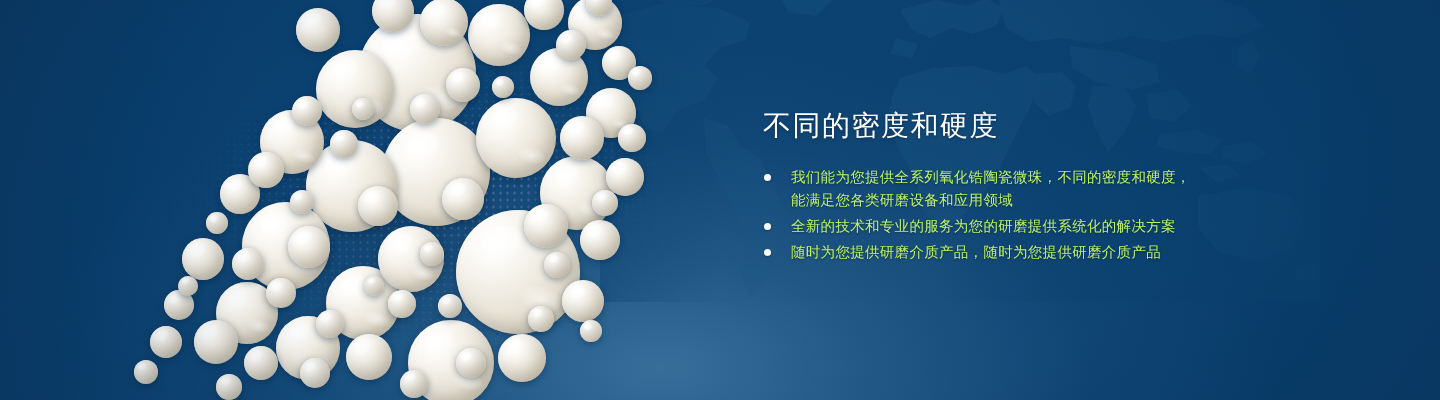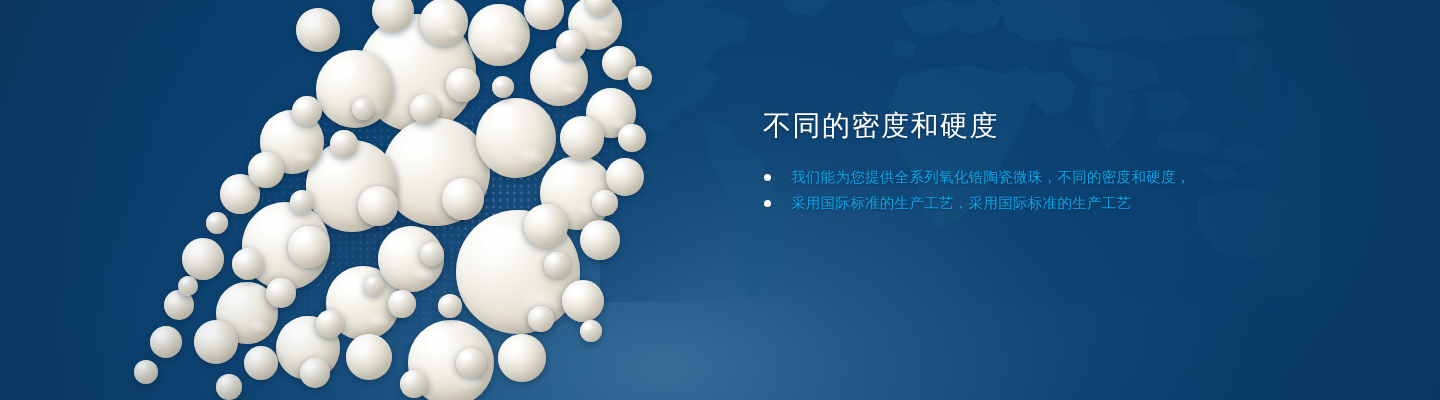--- a/index.html
+++ b/index.html
@@ -175,21 +175,21 @@
     white-space: nowrap;
   }
   .bullets {
     list-style: none;
     margin: 22px 0 0 0;
     padding: 0;
   }
   .bullet {
     position: relative;
     padding-left: 28px;
-    color: #0ea5e9;
+    color: #bef264;
     font-size: 14.5px;
     line-height: 23px;
     letter-spacing: 0.3px;
     margin-bottom: 3px;
     text-shadow: 0 1px 2px rgba(3,28,52,0.5);
   }
   .dot {
     position: absolute;
     left: 1px;
     top: 8px;
@@ -327,24 +327,29 @@
   <div class="bg-vignette"></div>
 
   <div class="content">
     <div class="headline">不同的密度和硬度</div>
 
     <ul class="bullets">
 
       <li class="bullet">
         <span class="dot"></span>
         <span class="bullet-line">我们能为您提供全系列氧化锆陶瓷微珠，不同的密度和硬度，</span>
+        <span class="bullet-line">能满足您各类研磨设备和应用领域</span>
       </li>
-
 
       <li class="bullet">
         <span class="dot"></span>
-        <span class="bullet-line">采用国际标准的生产工艺，采用国际标准的生产工艺</span>
+        <span class="bullet-line">全新的技术和专业的服务为您的研磨提供系统化的解决方案</span>
+      </li>
+
+      <li class="bullet">
+        <span class="dot"></span>
+        <span class="bullet-line">随时为您提供研磨介质产品，随时为您提供研磨介质产品</span>
       </li>
 
     </ul>
   </div>
 
 </div>
 
 </body></html>

